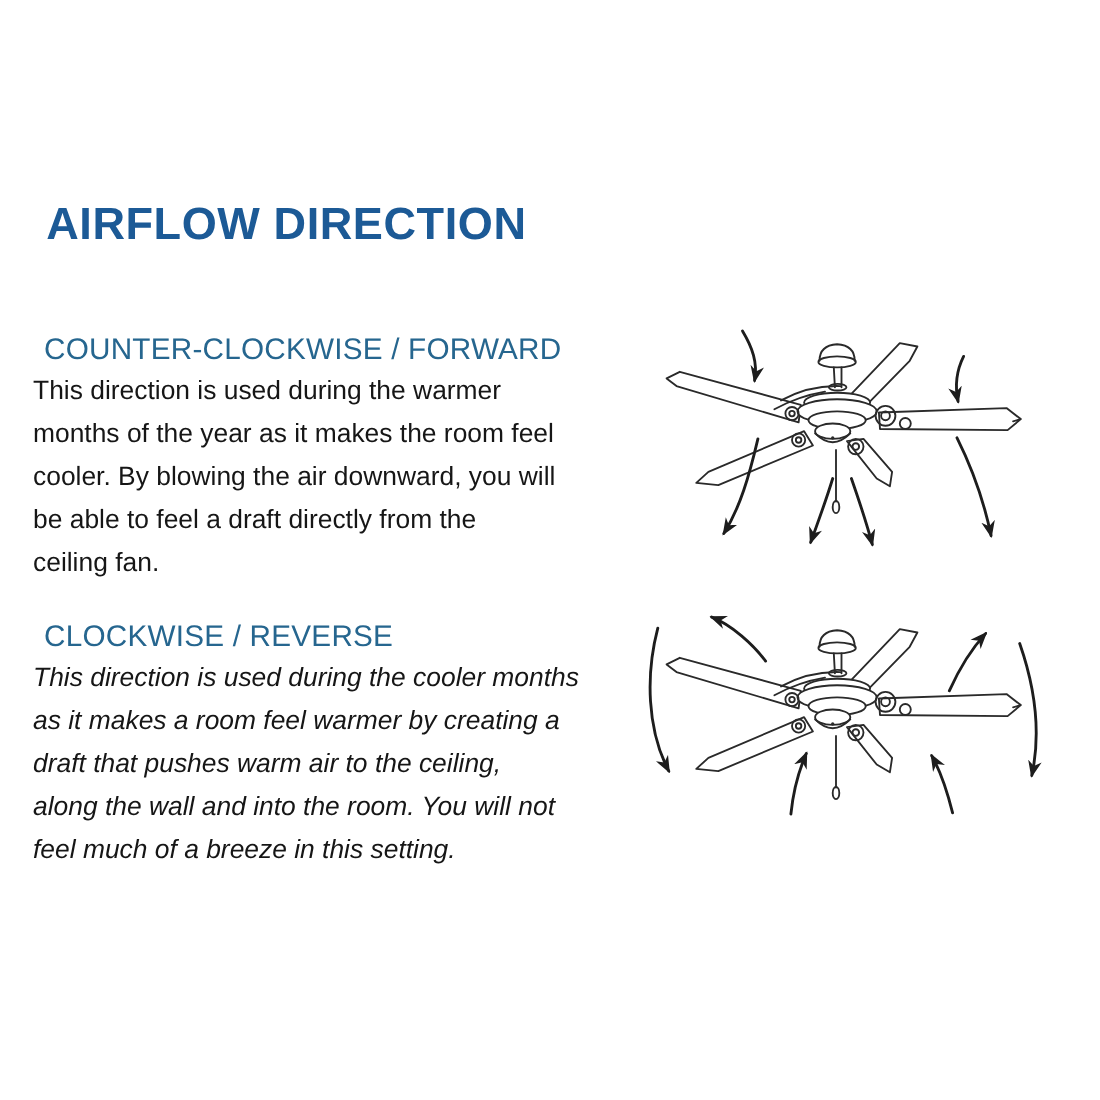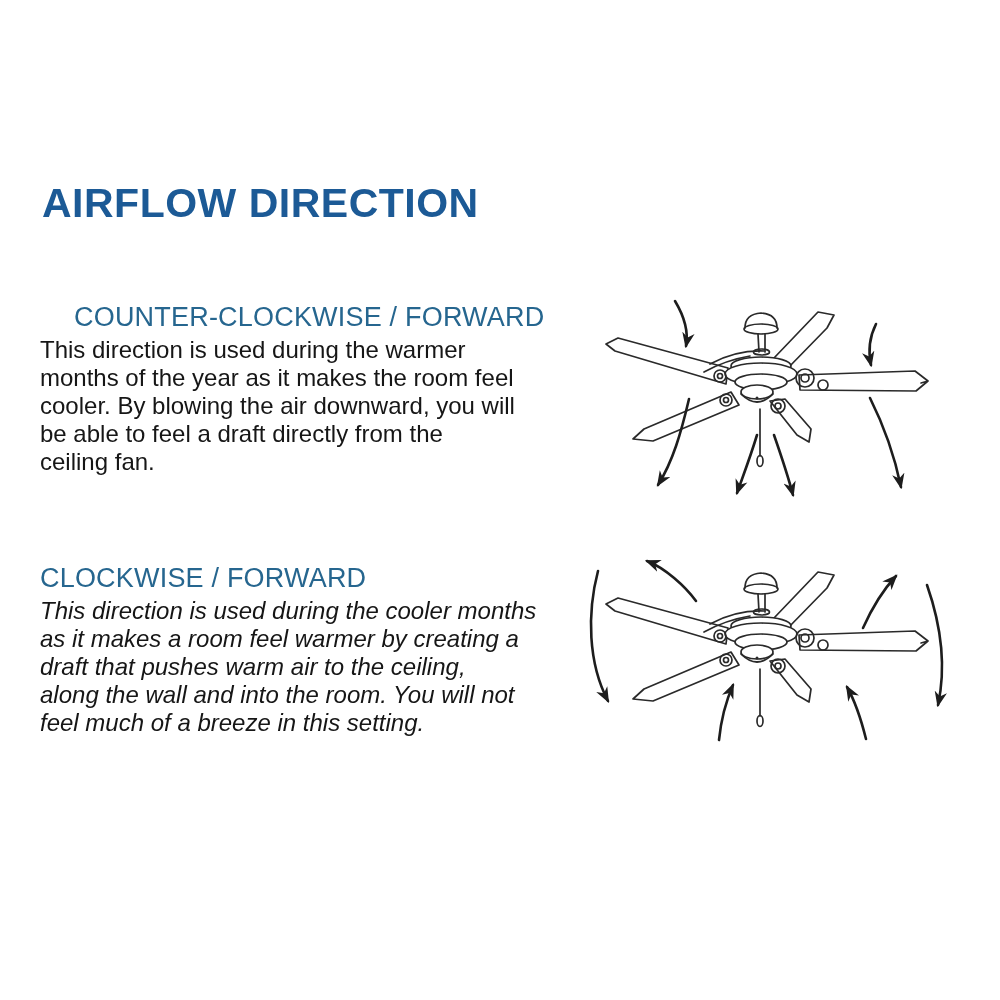--- a/index.html
+++ b/index.html
@@ -24,28 +24,28 @@
   .section-heading {
     position: absolute;
     left: 40px;
     font-size: 27px;
     font-weight: 500;
     letter-spacing: 0.2px;
     color: #26668f;
   }
   .section-body {
     position: absolute;
-    left: 40px;
+    left: 30px;
     width: 580px;
     font-size: 24px;
-    line-height: 28px;
+    line-height: 39px;
     color: #161616;
     white-space: pre-line;
   }
-  .heading-1 { top: 302px; margin-left: 34px; }
+  .heading-1 { top: 302px; }
   .body-1    { top: 336px; }
   .heading-2 { top: 563px; }
   .body-2    { top: 597px; font-style: italic; }
   .fan-figure { position: absolute; width: 400px; height: 235px; }
   .fan-figure-1 { left: 580px; top: 288px; }
   .fan-figure-2 { left: 580px; top: 548px; }
   .fanline { stroke: #2a2a2a; stroke-width: 1.7; fill: none; stroke-linecap: round; stroke-linejoin: round; }
   .fanfill { stroke: #2a2a2a; stroke-width: 1.7; fill: #ffffff; stroke-linejoin: round; }
   .arrow   { stroke: #1d1d1d; stroke-width: 2.6; fill: none; stroke-linecap: round; }
 </style>
@@ -105,21 +105,21 @@
   <section>
     <h2 class="section-heading heading-1">COUNTER-CLOCKWISE / FORWARD</h2>
     <p class="section-body body-1">This direction is used during the warmer
 months of the year as it makes the room feel
 cooler. By blowing the air downward, you will
 be able to feel a draft directly from the
 ceiling fan.</p>
   </section>
 
   <section>
-    <h2 class="section-heading heading-2">CLOCKWISE / FORWARD</h2>
+    <h2 class="section-heading heading-2">CLOCKWISE / REVERSE</h2>
     <p class="section-body body-2">This direction is used during the cooler months
 as it makes a room feel warmer by creating a
 draft that pushes warm air to the ceiling,
 along the wall and into the room. You will not
 feel much of a breeze in this setting.</p>
   </section>
 
   <svg class="fan-figure fan-figure-1" viewBox="0 0 400 235">
     <use href="#fan-drawing"></use>
     <g>

